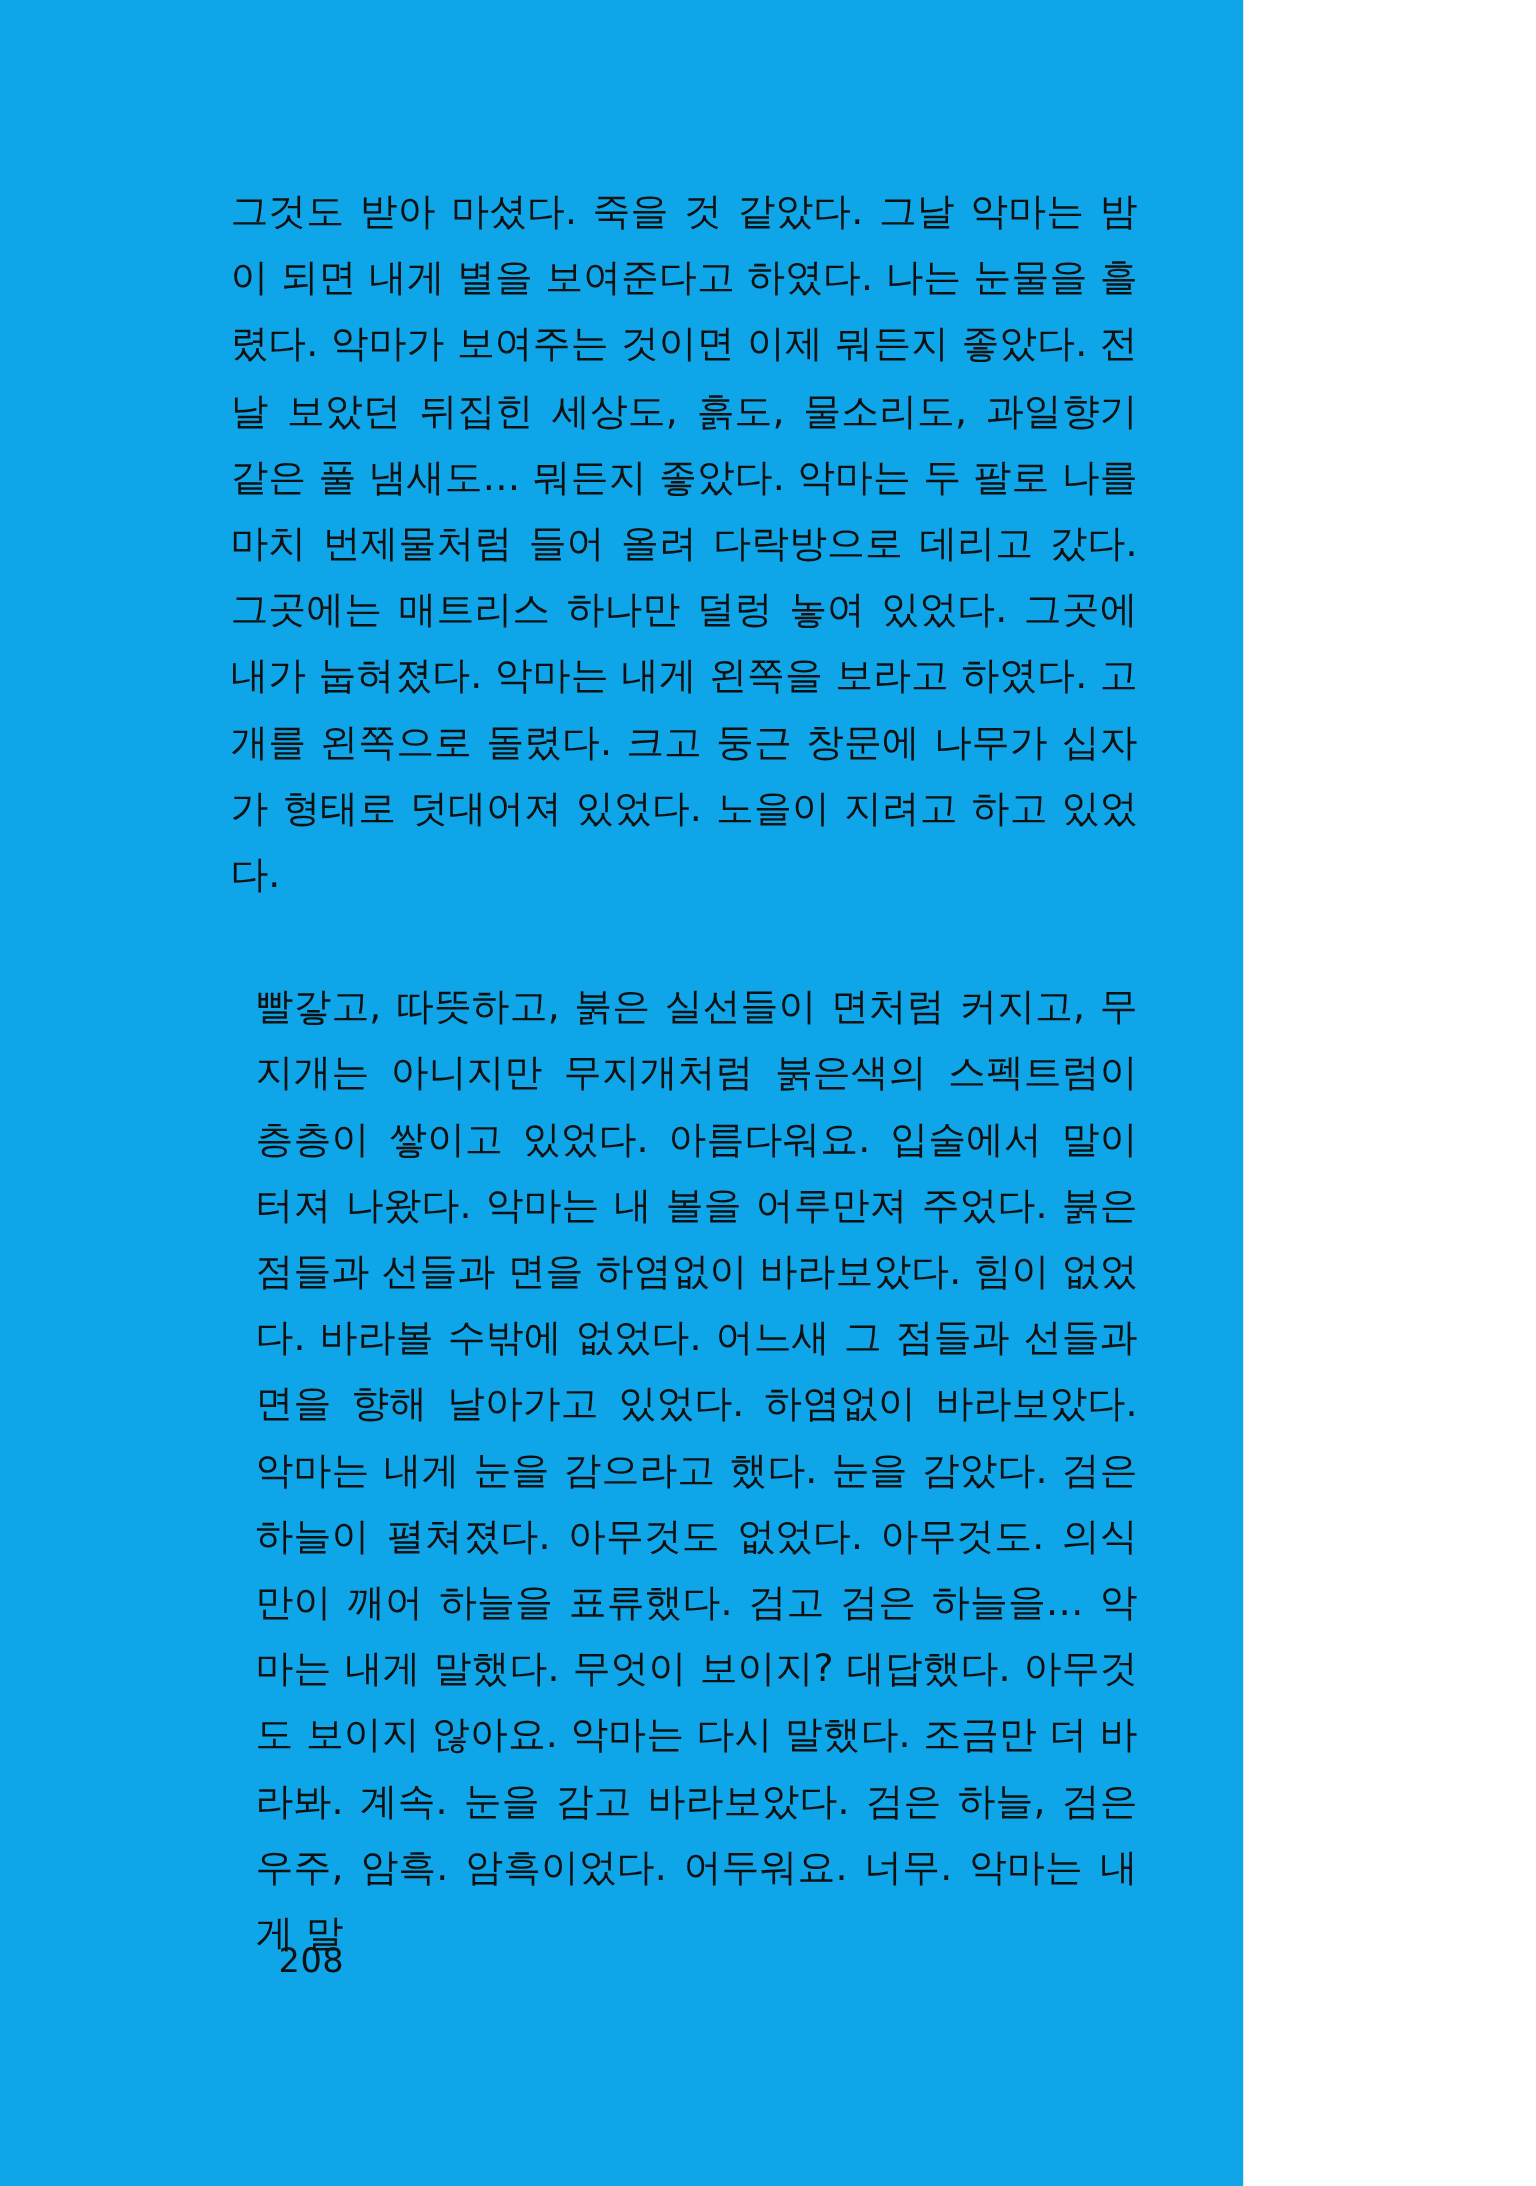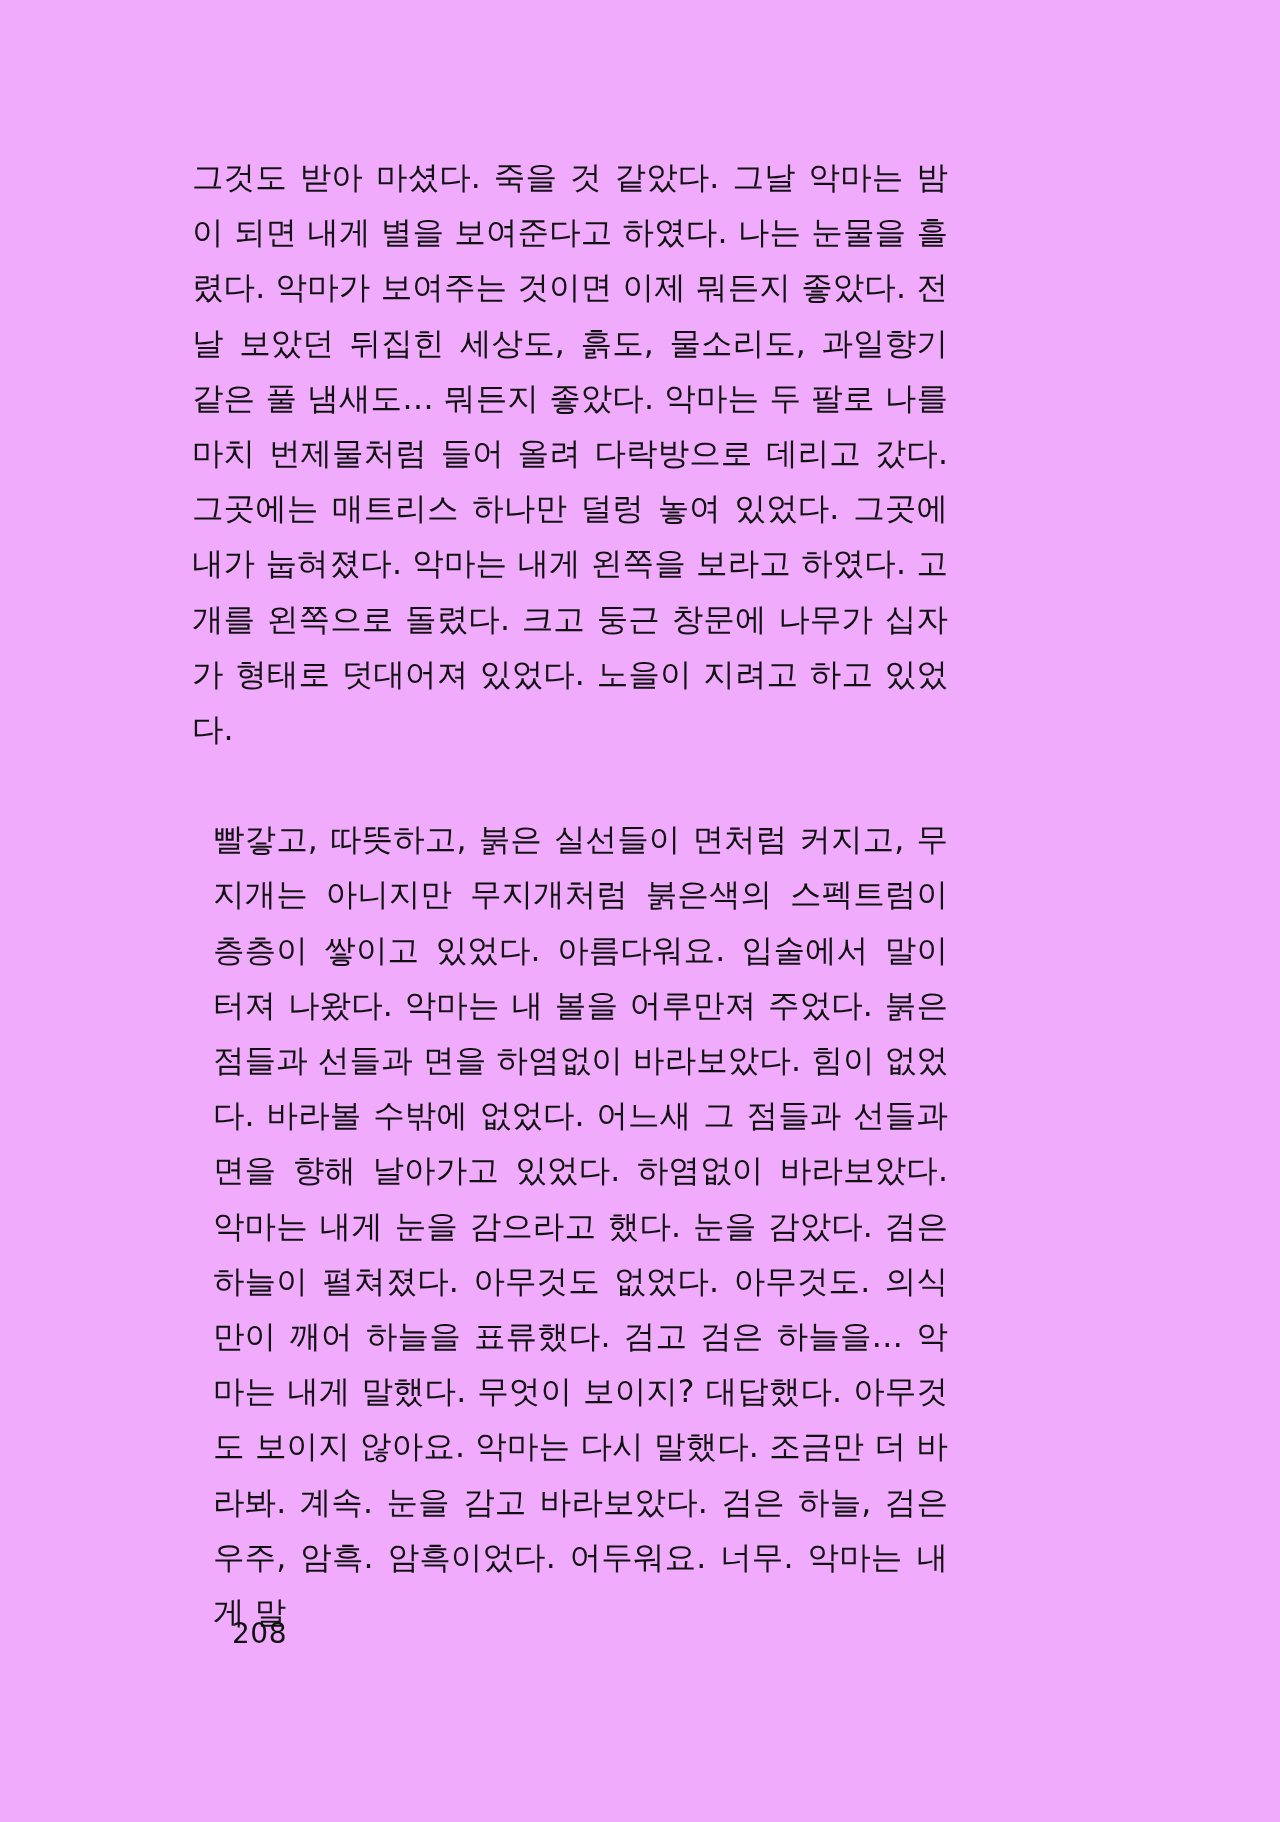--- a/index.html
+++ b/index.html
@@ -2,23 +2,23 @@
 <html><head>
 <meta charset="utf-8">
 <style>
   html, body {
     margin: 0;
     padding: 0;
     background: #ffffff;
   }
   .page {
     position: relative;
-    width: 1280px;
+    width: 1036px;
     height: 1822px;
-    background: #f0abfc;
+    background: #0ea5e9;
     overflow: hidden;
     font-family: "DejaVu Sans", "Liberation Sans", sans-serif;
   }
   .text-block {
     position: absolute;
     left: 192px;
     top: 150px;
     width: 756px;
   }
   .para {

